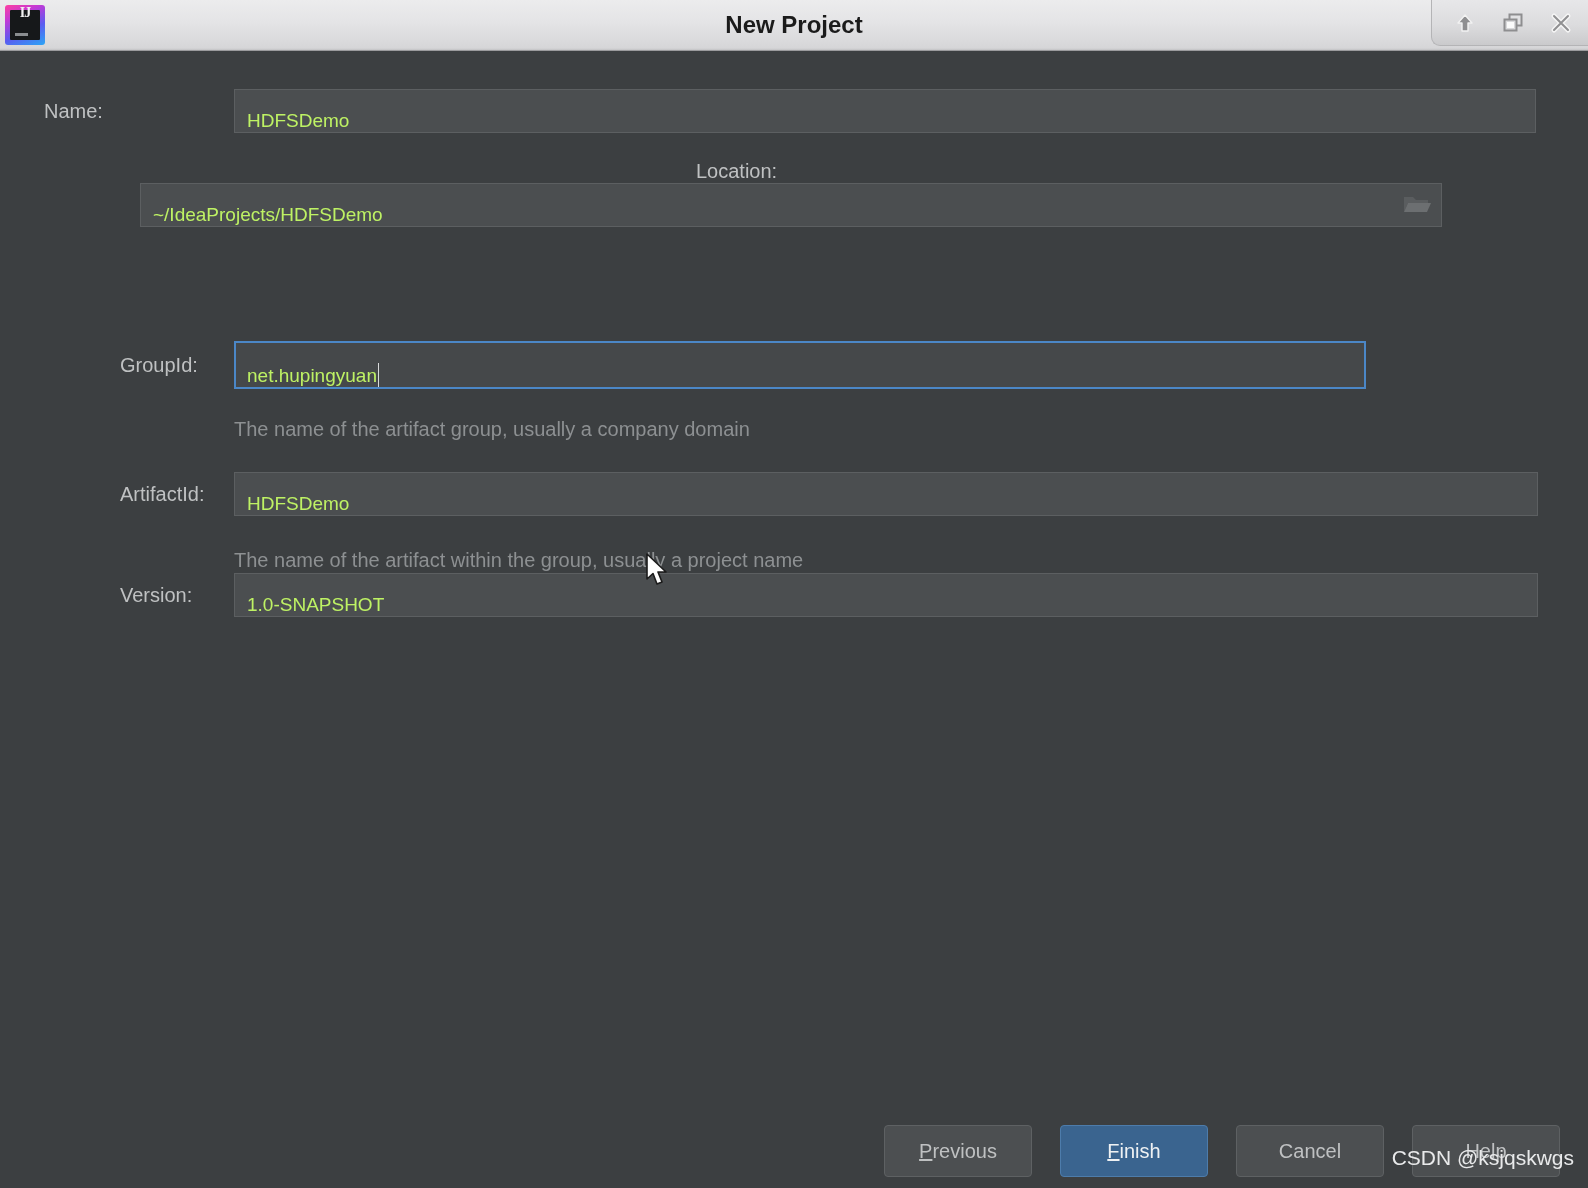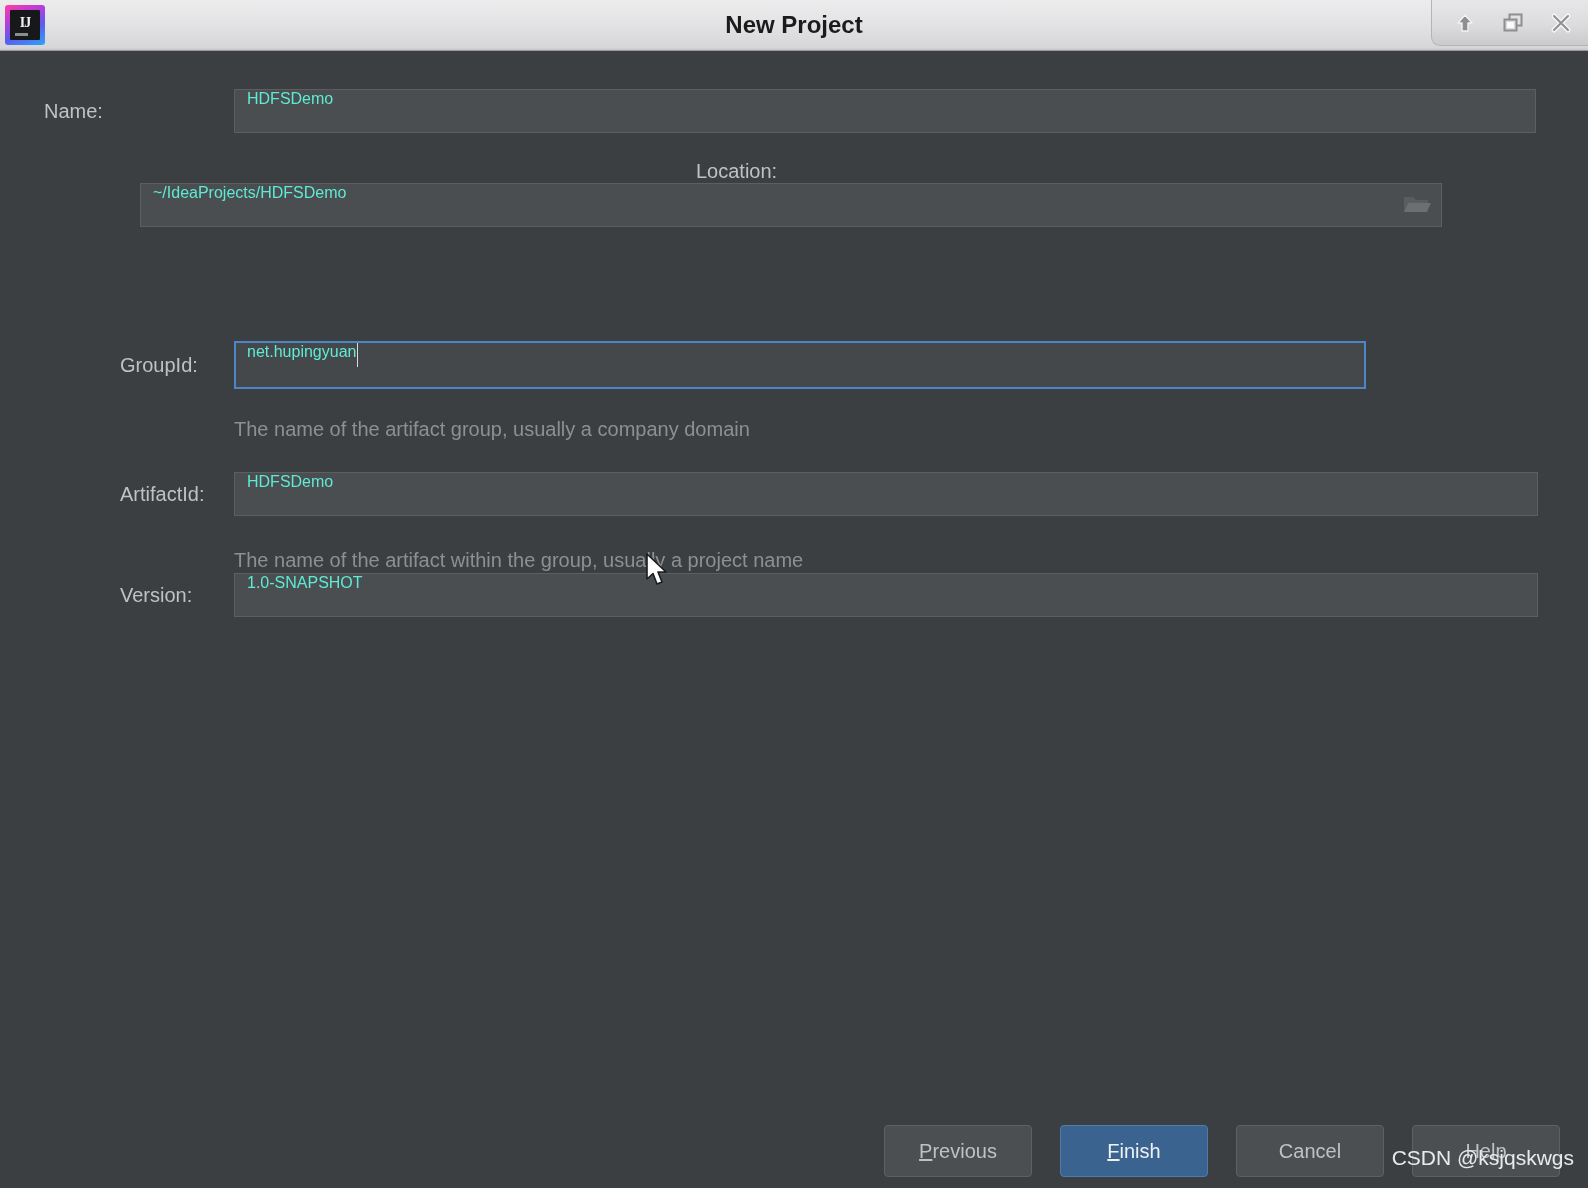--- a/index.html
+++ b/index.html
@@ -36,21 +36,20 @@
     justify-content: center;
     flex: none;
   }
   .app-icon-inner {
     width: 30px;
     height: 30px;
     background: #16181a;
     border-radius: 1px;
     position: relative;
     display: flex;
-    align-items: center;
     justify-content: center;
   }
   .app-icon-inner .ij {
     color: #f2f2f2;
     font-size: 14px;
     font-weight: bold;
     letter-spacing: -1px;
     line-height: 1;
     margin-top: -4px;
     font-family: "Liberation Serif", serif;
@@ -117,24 +116,24 @@
   .field-label {
     color: #bfc1c2;
     font-size: 20px;
     white-space: nowrap;
   }
   .textfield {
     background: #4b4e50;
     border: 1px solid #5c5f61;
     box-sizing: border-box;
     display: flex;
-    align-items: flex-start;
+    align-items: flex-end;
     padding: 0 0 0 12px;
-    color: #5eead4;
-    font-size: 16px;
+    color: #bef264;
+    font-size: 19px;
     height: 44px;
   }
   .textfield.focused {
     border: 2px solid #4b87c7;
     background: #45484a;
     padding-left: 11px;
   }
   .textfield .value { white-space: nowrap; }
   .caret {
     display: inline-block;

